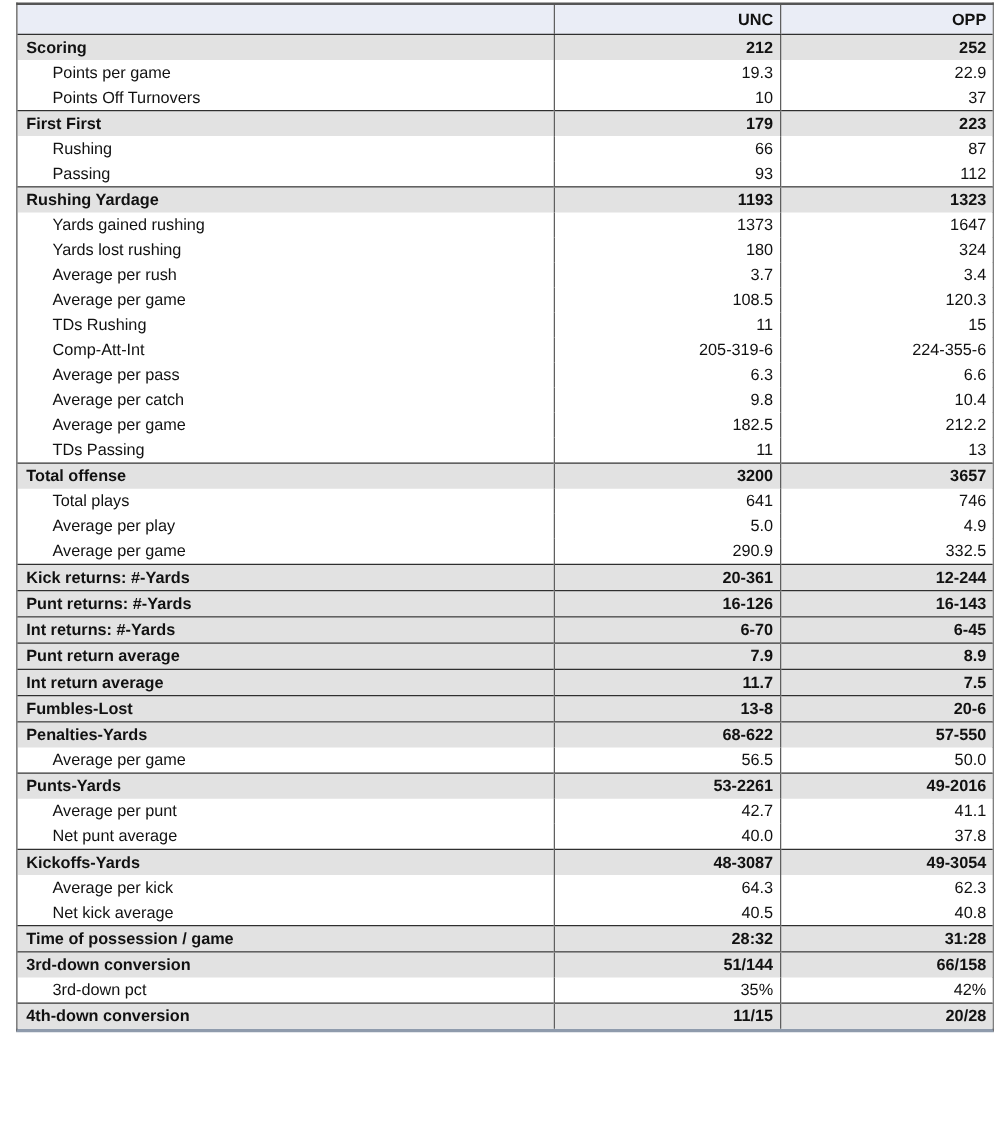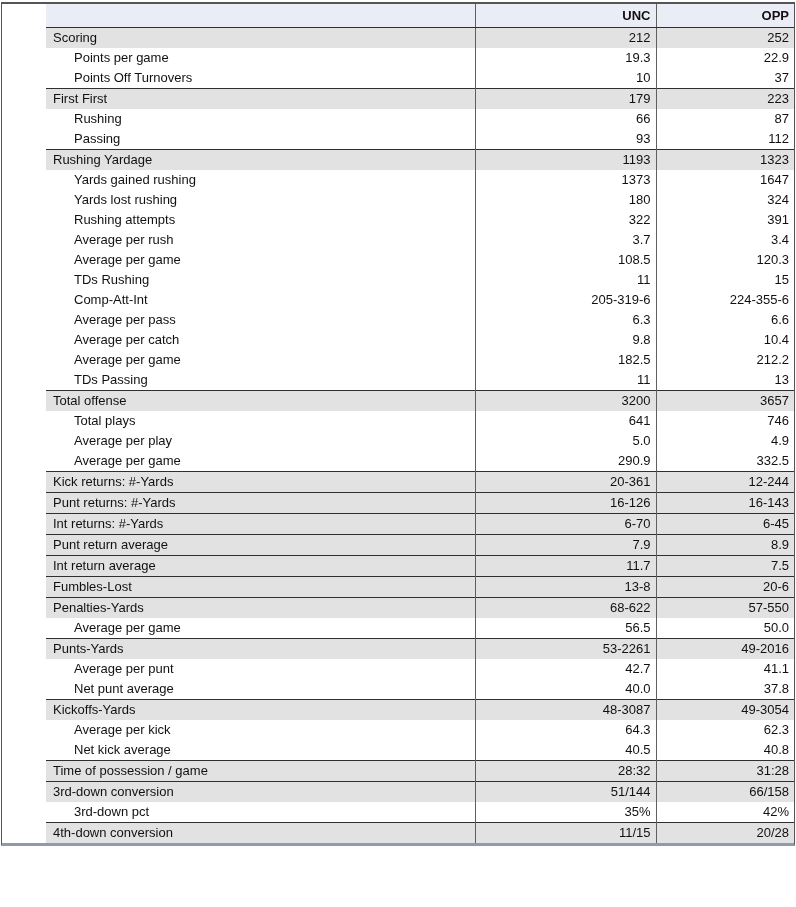--- a/index.html
+++ b/index.html
@@ -2,26 +2,25 @@
 <html style="--header-bg: #eaedf6; --section-bg: #e2e2e2; --row-bg: #ffffff; --dark-line: #2f2f2f; --col-line: #5f5f5f; --outer-top: #555555; --outer-side: #555555; --outer-bottom: #8f9bac; --text: #111111;"><head>
 <meta charset="utf-8">
 <style>
   * { box-sizing: border-box; margin: 0; padding: 0; }
   html, body {
     background: #ffffff;
     width: 796px;
     font-family: "Liberation Sans", "DejaVu Sans", sans-serif;
   }
   .stats-wrap {
-    margin: 2px 1px 0 1px;
+    margin: 2px 1px 0 13px;
     border-top: 2px solid var(--outer-top, #555);
     border-left: 1px solid var(--outer-side, #555);
     border-right: 1px solid var(--outer-side, #555);
     border-bottom: 3px solid var(--outer-bottom, #8f9bac);
-    padding-left: 44px;
   }
   table.stats {
     width: 100%;
     border-collapse: collapse;
     table-layout: fixed;
     font-size: 13px;
     color: var(--text, #111);
   }
   col.c-label { width: 429px; }
   col.c-unc   { width: 181px; }
@@ -41,21 +40,21 @@
     background: var(--header-bg, #eaedf6);
     font-weight: bold;
     border-bottom: 1px solid var(--dark-line, #2f2f2f);
   }
   th.num, td.num {
     text-align: right;
     border-left: 1px solid var(--col-line, #5f5f5f);
   }
   tr.section td {
     background: var(--section-bg, #e2e2e2);
-    font-weight: normal;
+    font-weight: bold;
     border-top: 1px solid var(--dark-line, #2f2f2f);
   }
   tr.sub td { background: var(--row-bg, #ffffff); }
   tr.sub td.lbl { padding-left: 28px; }
 </style>
 </head>
 <body>
 
 <div class="stats-wrap">
   <table class="stats">
@@ -111,25 +110,20 @@
           <td class="lbl">Yards gained rushing</td>
           <td class="num">1373</td>
           <td class="num">1647</td>
         </tr>
         <tr class="sub">
           <td class="lbl">Yards lost rushing</td>
           <td class="num">180</td>
           <td class="num">324</td>
         </tr>
         <tr class="sub">
-          <td class="lbl">Rushing attempts</td>
-          <td class="num">322</td>
-          <td class="num">391</td>
-        </tr>
-        <tr class="sub">
           <td class="lbl">Average per rush</td>
           <td class="num">3.7</td>
           <td class="num">3.4</td>
         </tr>
         <tr class="sub">
           <td class="lbl">Average per game</td>
           <td class="num">108.5</td>
           <td class="num">120.3</td>
         </tr>
         <tr class="sub">

